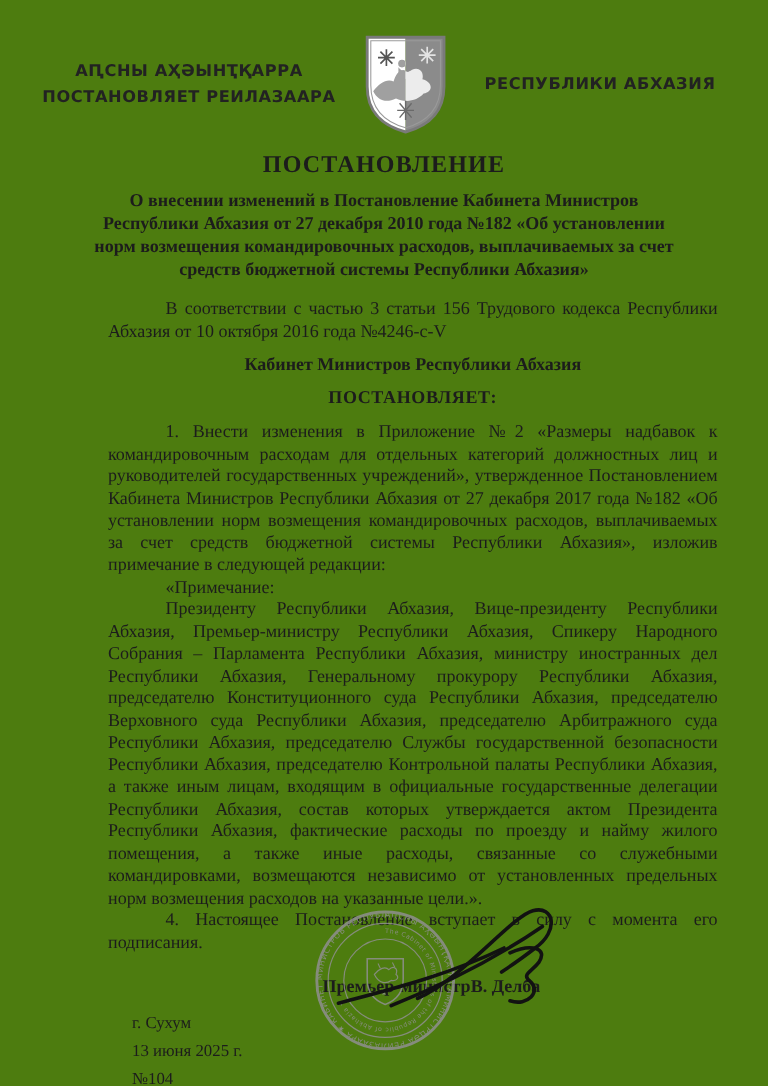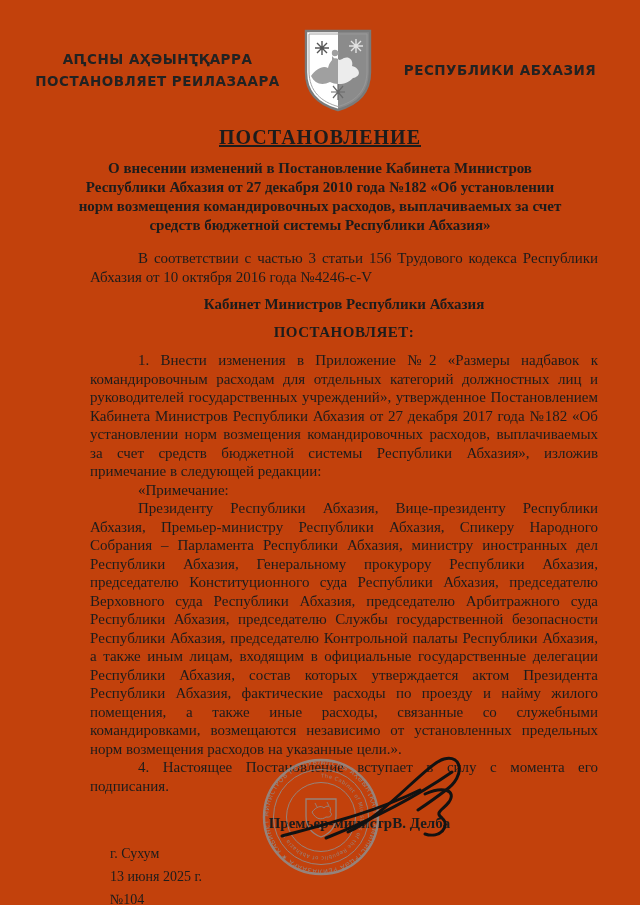--- a/index.html
+++ b/index.html
@@ -1,21 +1,21 @@
 <!DOCTYPE html>
 <html lang="ru"><head>
 <meta charset="utf-8">
 <style>
   * { margin:0; padding:0; box-sizing:border-box; }
   html,body { background:#ffffff; }
   .page{
     position:relative;
     width:640px; height:905px;
     margin:0 auto;
-    background:#c2410c;
+    background:#4d7c0f;
     color:#1c1c1c;
     font-family:"Liberation Serif","DejaVu Serif",serif;
     overflow:hidden;
   }
   
   .letterhead{
     margin-top:26px;
     display:flex; align-items:center; justify-content:center;
     gap:16px;
   }
@@ -25,21 +25,20 @@
     text-align:center; letter-spacing:0.5px; color:#222;
   }
   .lh-left{ width:250px; }
   .lh-right{ width:215px; }
   .emblem{ width:78px; height:88px; flex:0 0 auto; }
   
   .doc-title{
     margin-top:12px;
     text-align:center; font-weight:bold; font-size:20px;
     letter-spacing:1px;
-    text-decoration:underline;
   }
   .doc-subtitle{
     margin:10px auto 0;
     width:486px;
     text-align:center; font-weight:bold; font-size:15px; line-height:19px;
   }
   
   .body-text{
     margin-top:14px;
     padding:0 42px 0 90px;

